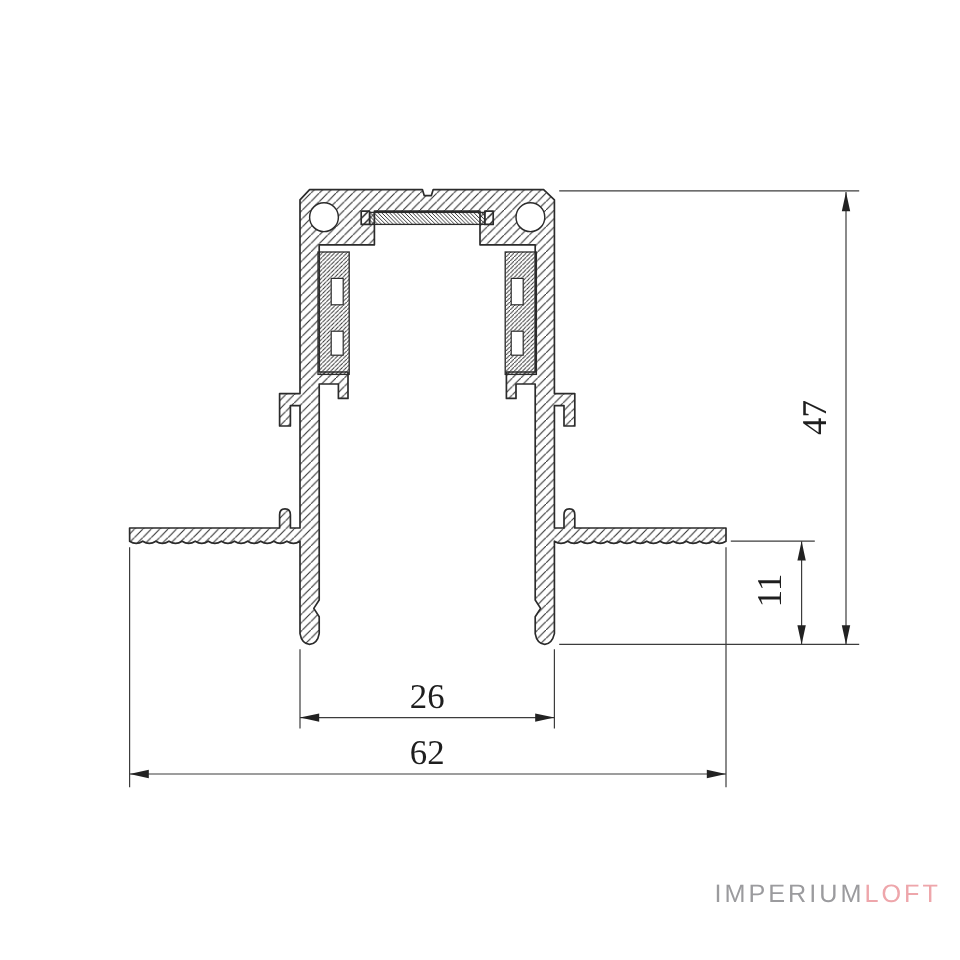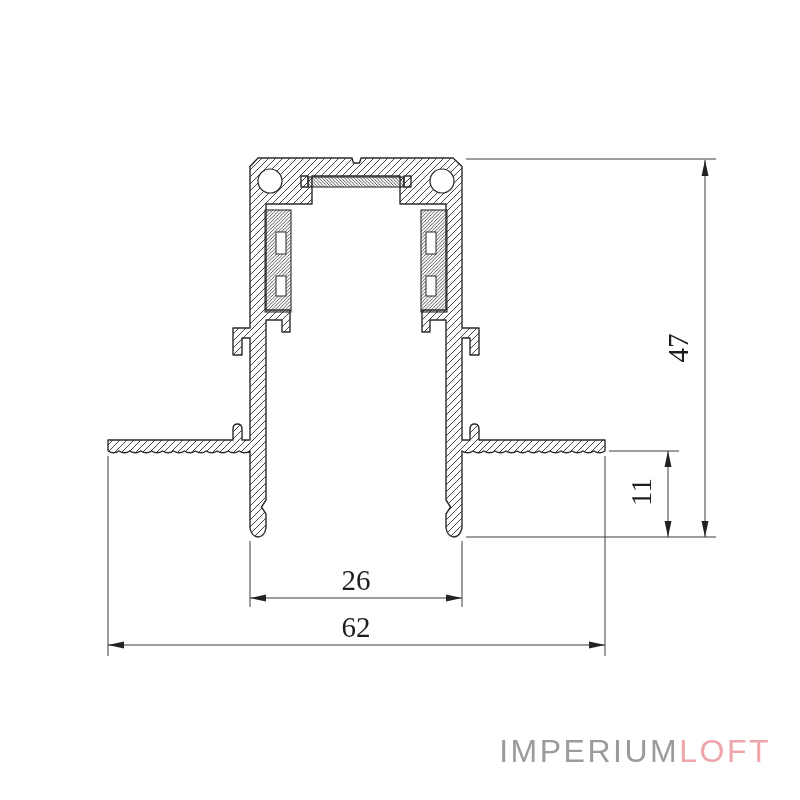--- a/index.html
+++ b/index.html
@@ -7,21 +7,21 @@
           font-family:"Liberation Sans",sans-serif;}
   svg{position:absolute;left:0;top:0;}
   .alu{fill:url(#hatchMain);stroke:#2b2b2b;stroke-width:1.4;stroke-linejoin:round;}
   .part{fill:url(#hatchFine);stroke:#2b2b2b;stroke-width:1.1;}
   .plate{fill:url(#hatchBack);stroke:#2b2b2b;stroke-width:1.1;}
   .hole{fill:#ffffff;stroke:#2b2b2b;stroke-width:1.2;}
   .win{fill:#ffffff;stroke:#2b2b2b;stroke-width:1;}
   .dim{stroke:#3c3c3c;stroke-width:1;fill:none;}
   .arr{fill:#222222;stroke:none;}
   .dim-text{font-family:"Liberation Serif",serif;font-size:29px;fill:#1e1e1e;}
-  .watermark{position:absolute;top:735px;right:29px;font-size:32px;font-weight:300;
+  .watermark{position:absolute;top:735px;right:16px;font-size:21px;font-weight:300;
              letter-spacing:2.5px;line-height:1;white-space:nowrap;}
   .wm-a{color:#9b9b9e;}
   .wm-b{color:#eea6ab;}
 </style>
 </head>
 <body>
 
 <div class="canvas">
   <svg width="800" height="800" viewBox="0 0 800 800">
     <defs>

